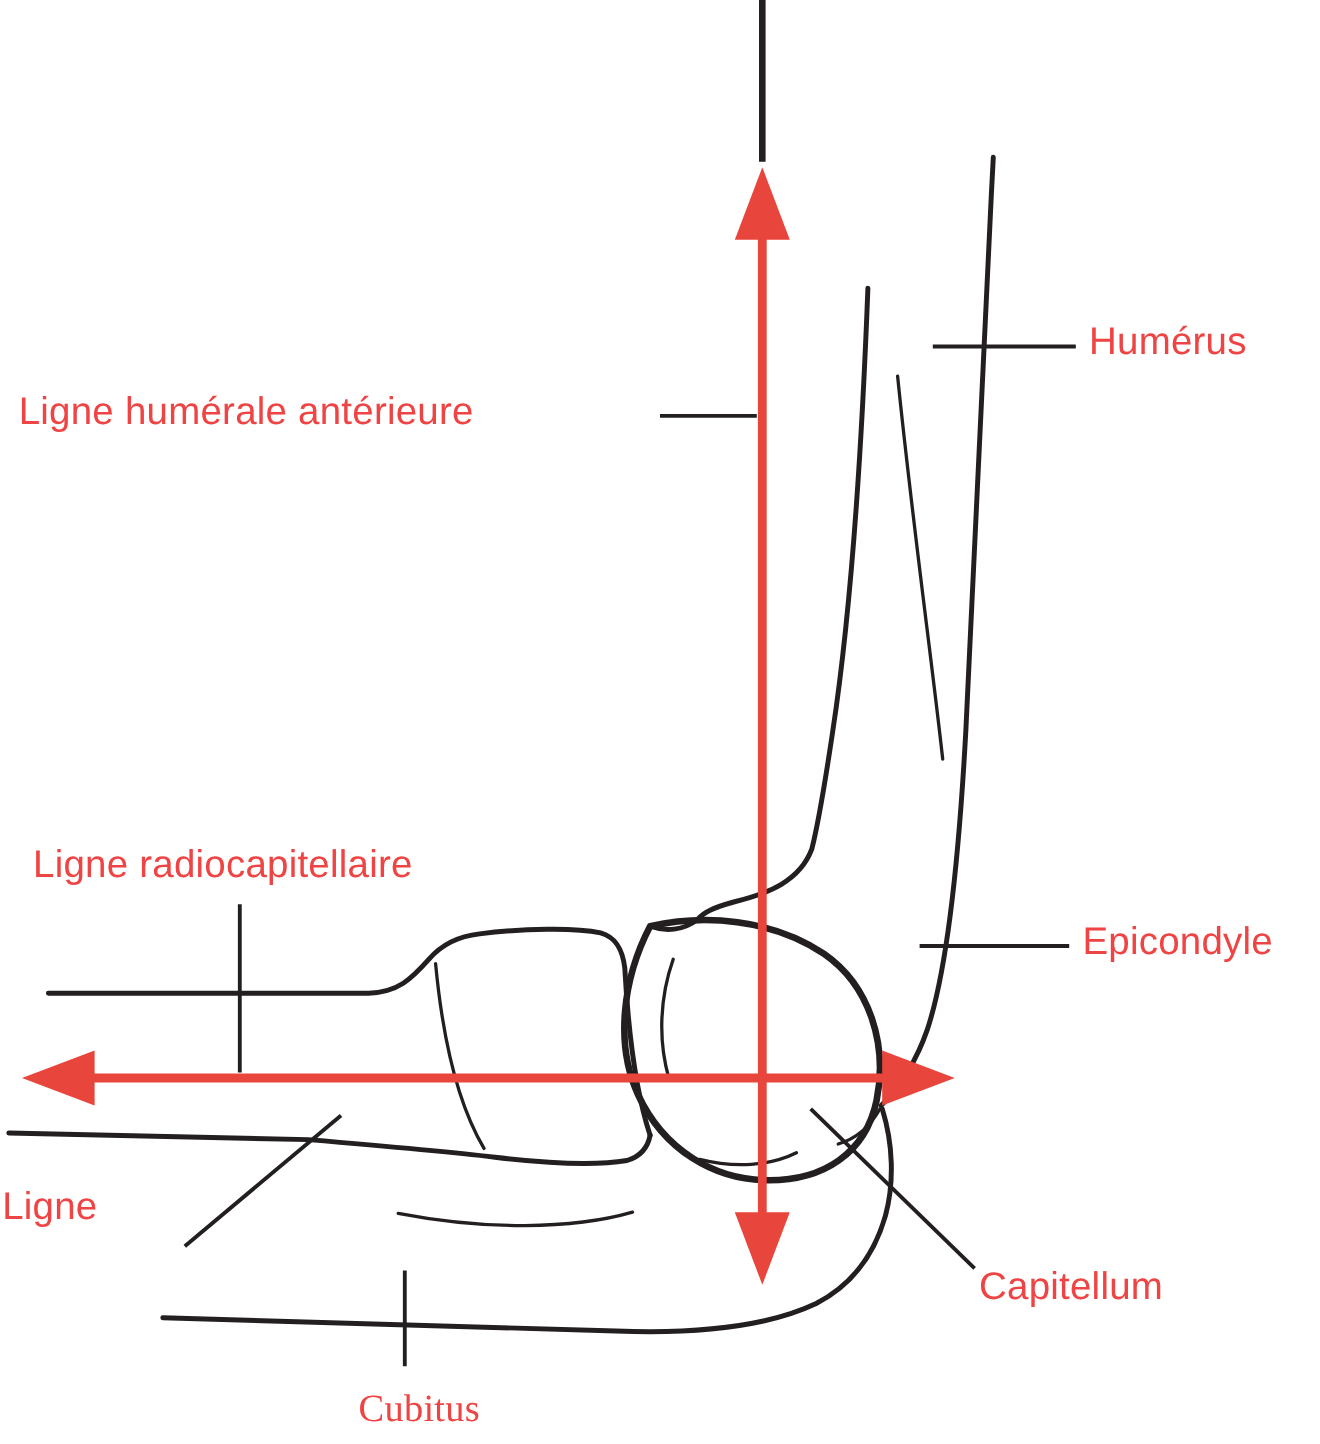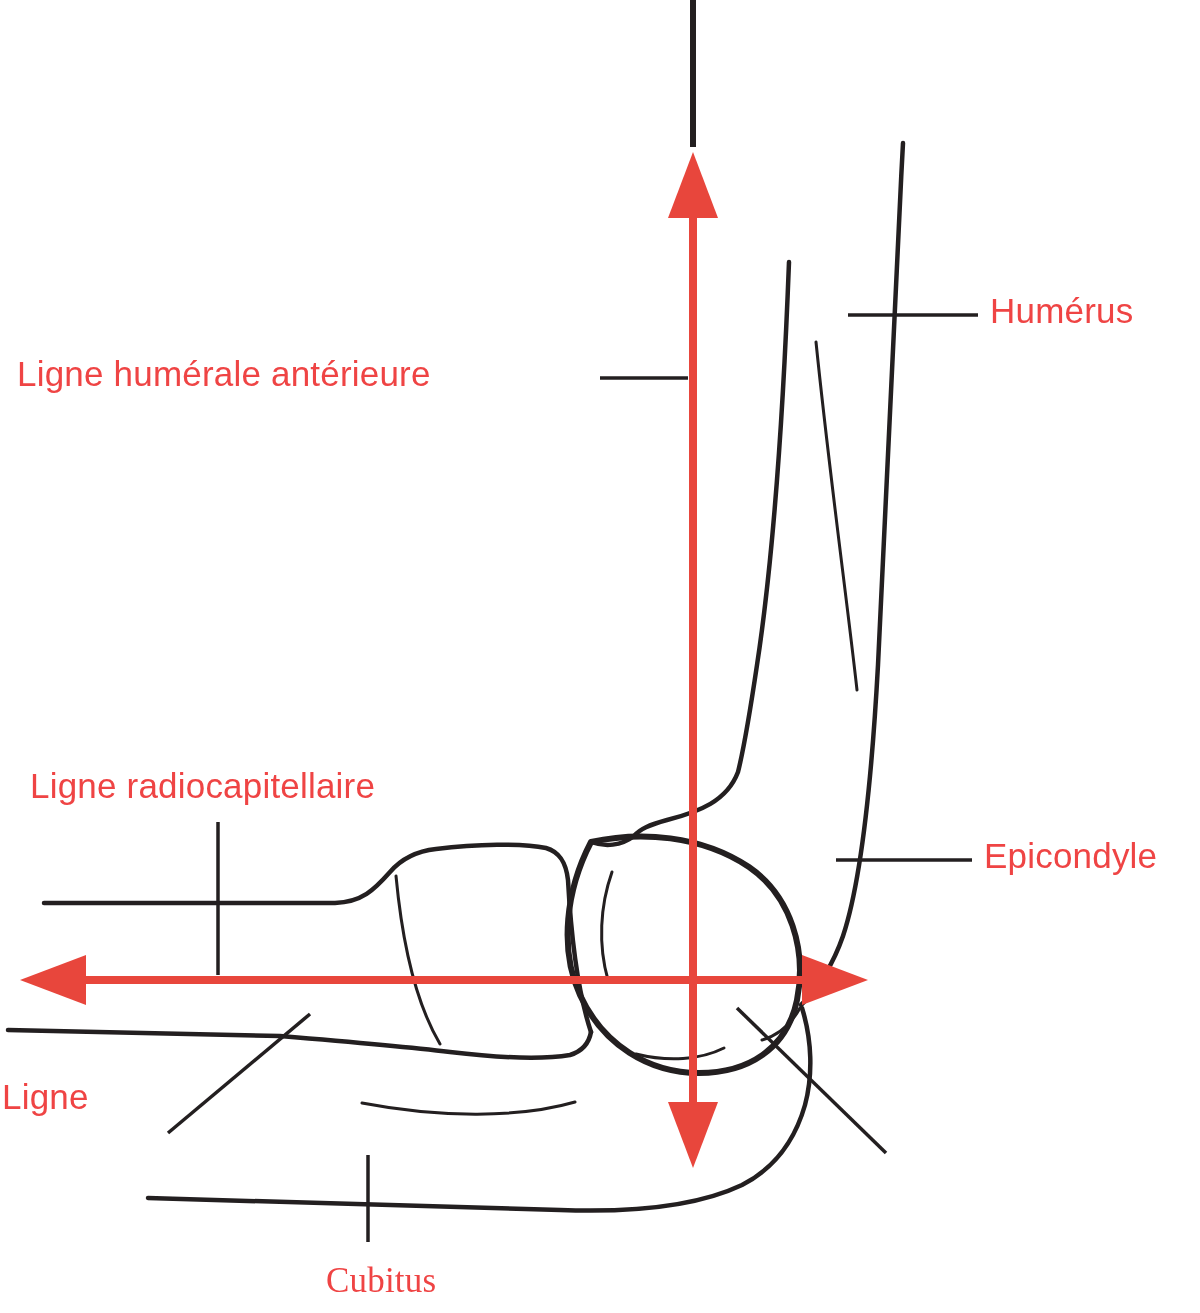--- a/index.html
+++ b/index.html
@@ -126,16 +126,17 @@
   <div class="label" style="left:17px;  top:356px;">Ligne humérale antérieure</div>
 
   <div class="label" style="left:990px; top:293px;">Humérus</div>
 
   <div class="label" style="left:984px; top:838px;">Epicondyle</div>
 
   <div class="label" style="left:30px;  top:768px;">Ligne radiocapitellaire</div>
 
   <div class="label" style="left:2px;   top:1079px;">Ligne</div>
 
+  <div class="label" style="left:890px; top:1152px;">Capitellum</div>
 
   <div class="label" style="left:326px; top:1263px;font-family:Liberation Serif, serif;">Cubitus</div>
 
 </div>
 
 </body></html>

